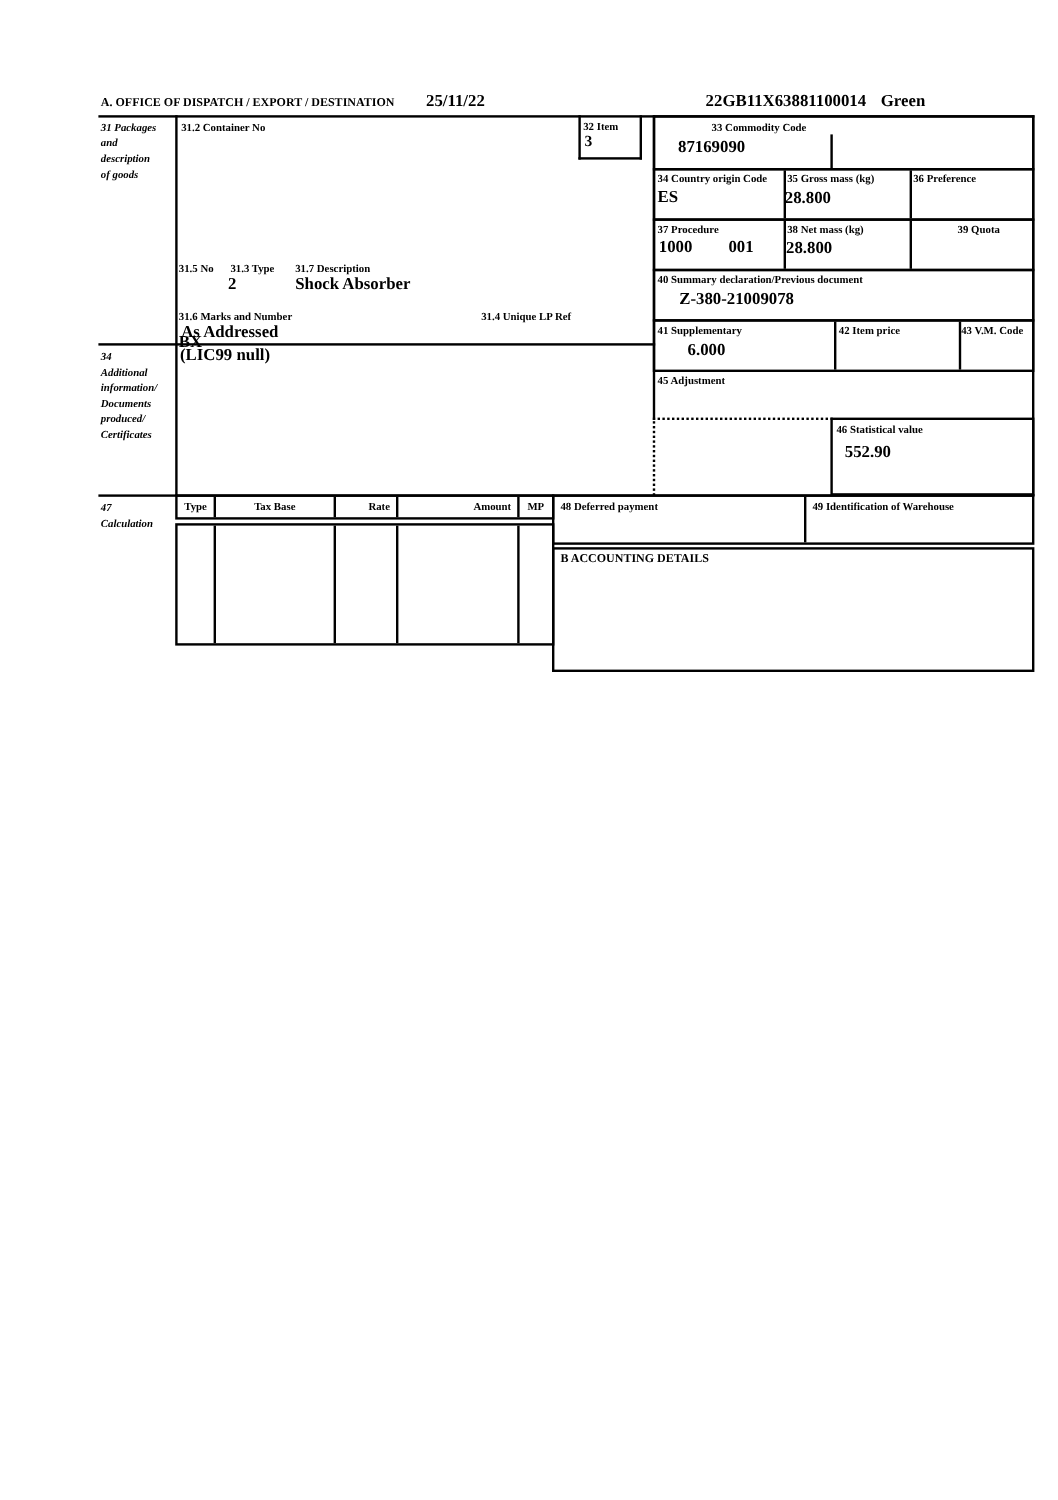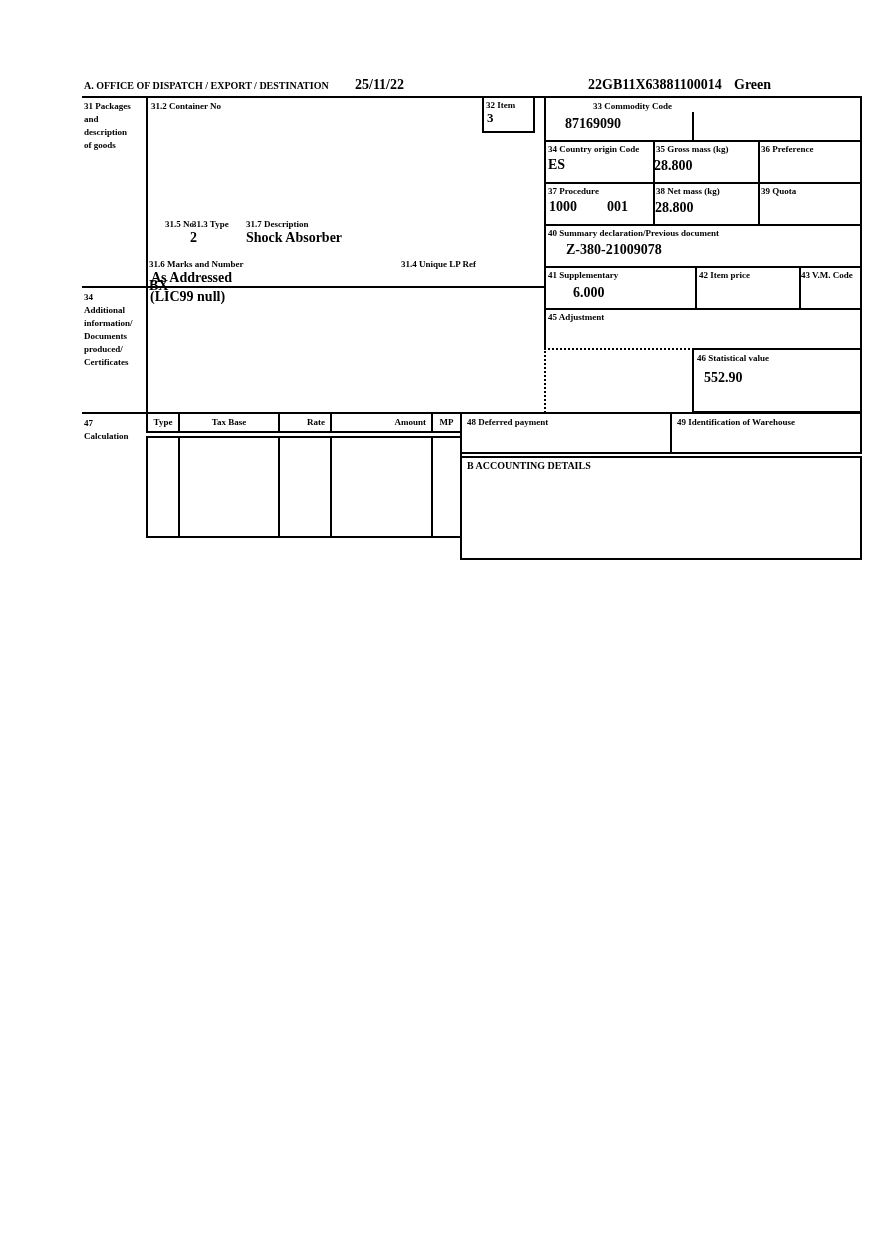--- a/index.html
+++ b/index.html
@@ -7,21 +7,21 @@
           font-family:"Liberation Serif",serif;color:#000;}
   .lbl{position:absolute;font-weight:700;font-size:9px;line-height:11px;white-space:nowrap;color:#000;}
   .lbl-lg{position:absolute;font-weight:700;font-size:10px;white-space:nowrap;color:#000;}
   .val{position:absolute;font-weight:700;font-size:14px;white-space:nowrap;color:#000;}
   .val-sm{position:absolute;font-weight:700;font-size:13px;white-space:nowrap;color:#000;}
   .line{position:absolute;background:#000;}
   .box{position:absolute;border:2px solid #000;box-sizing:border-box;background:transparent;}
   .box-nb{position:absolute;border:2px solid #000;border-bottom:none;box-sizing:border-box;}
   .dot-h{position:absolute;border-top:2px dotted #000;height:0;}
   .dot-v{position:absolute;border-left:2px dotted #000;width:0;}
-  .stack{position:absolute;}
+  .stack{position:absolute;font-style:italic;}
   .stack div{font-weight:700;font-size:9px;line-height:13px;white-space:nowrap;}
   .row{position:absolute;display:flex;border:2px solid #000;box-sizing:border-box;}
   .cell{border-right:2px solid #000;box-sizing:border-box;height:100%;}
   .cell:last-child{border-right:none;}
   .hdr-cell{font-weight:700;font-size:9px;line-height:17px;}
   .t-c{text-align:center;}
   .t-r{text-align:right;padding-right:5px;}
 </style>
 </head>
 <body>
@@ -41,21 +41,21 @@
   <div class="line" style="left:860px;top:96px;width:2px;height:317px;"></div>
 
   <div class="stack" style="left:84px;top:100px;">
     <div>31 Packages</div>
     <div>and</div>
     <div>description</div>
     <div>of goods</div>
   </div>
   <div class="lbl" style="left:151px;top:101px;">31.2 Container No</div>
 
-  <div class="lbl" style="left:149px;top:219px;margin-left:16px;">31.5 No</div>
+  <div class="lbl" style="left:149px;top:219px;">31.5 No</div>
   <div class="lbl" style="left:192px;top:219px;">31.3 Type</div>
   <div class="lbl" style="left:246px;top:219px;">31.7 Description</div>
   <div class="val" style="left:149px;top:230px;margin-top:48px;">BX</div>
   <div class="val" style="left:190px;top:230px;">2</div>
   <div class="val" style="left:246px;top:230px;">Shock Absorber</div>
 
   <div class="lbl" style="left:149px;top:259px;">31.6 Marks and Number</div>
   <div class="lbl" style="left:401px;top:259px;">31.4 Unique LP Ref</div>
   <div class="val" style="left:151px;top:270px;">As Addressed</div>
 
@@ -82,21 +82,21 @@
   <div class="row" style="left:544px;top:182px;width:318px;height:44px;">
     <div class="cell" style="width:109px;"></div>
     <div class="cell" style="width:105px;"></div>
     <div class="cell" style="flex:1;"></div>
   </div>
   <div class="lbl" style="left:548px;top:186px;">37 Procedure</div>
   <div class="val" style="left:549px;top:199px;">1000</div>
   <div class="val" style="left:607px;top:199px;">001</div>
   <div class="lbl" style="left:656px;top:186px;">38 Net mass (kg)</div>
   <div class="val" style="left:655px;top:200px;">28.800</div>
-  <div class="lbl" style="left:761px;top:186px;">39 Quota</div>
+  <div class="lbl" style="left:761px;top:186px;padding-left:37px;">39 Quota</div>
 
   <div class="box" style="left:544px;top:224px;width:318px;height:44px;"></div>
   <div class="lbl" style="left:548px;top:228px;">40 Summary declaration/Previous document</div>
   <div class="val" style="left:566px;top:242px;">Z-380-21009078</div>
 
   <div class="row" style="left:544px;top:266px;width:318px;height:44px;">
     <div class="cell" style="width:151px;"></div>
     <div class="cell" style="width:104px;"></div>
     <div class="cell" style="flex:1;"></div>
   </div>

